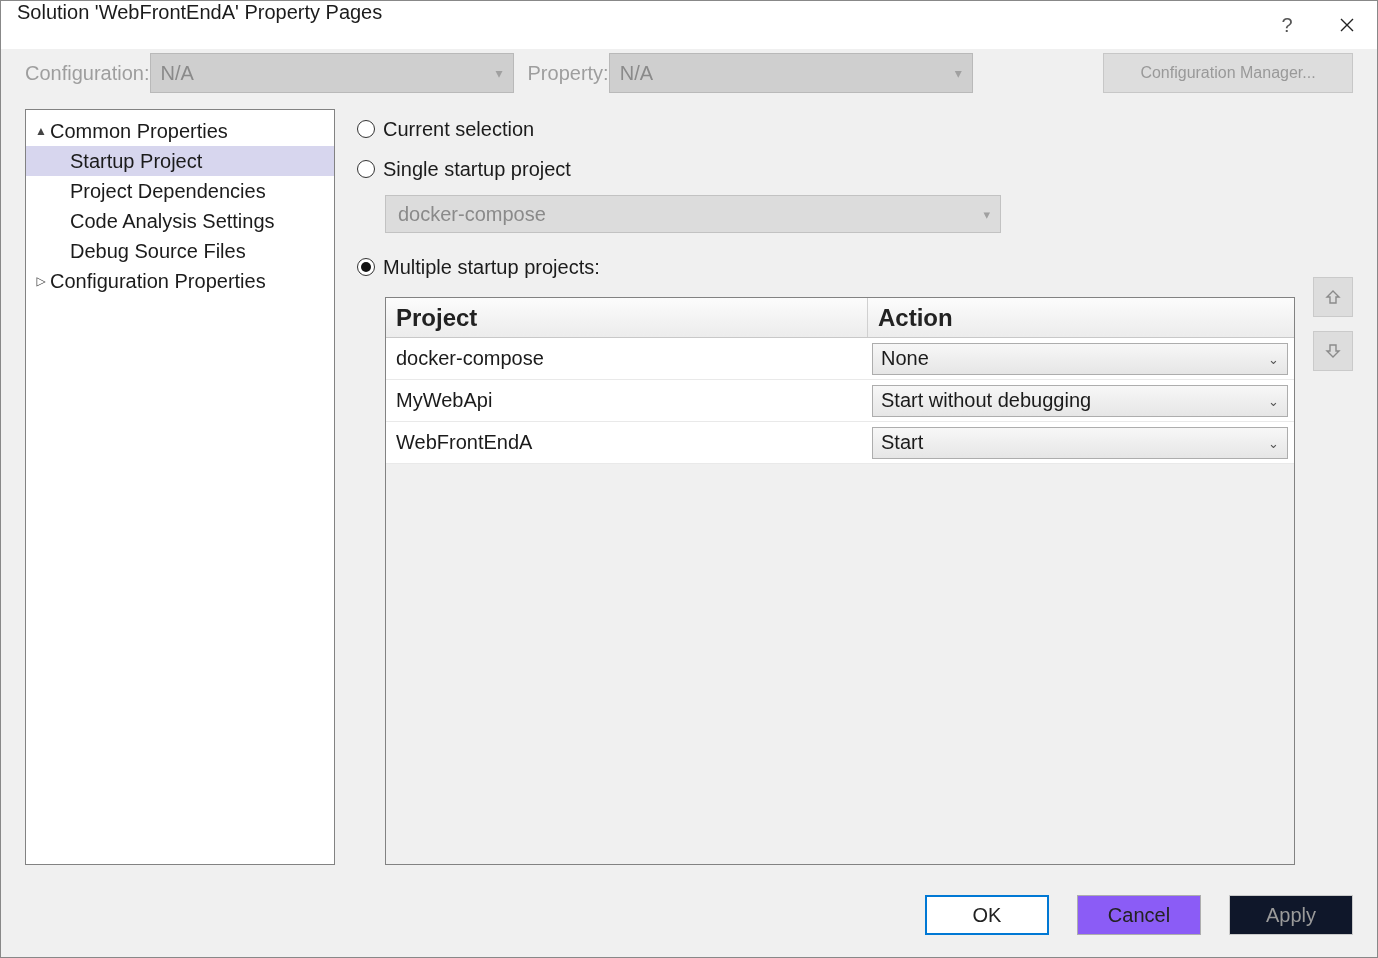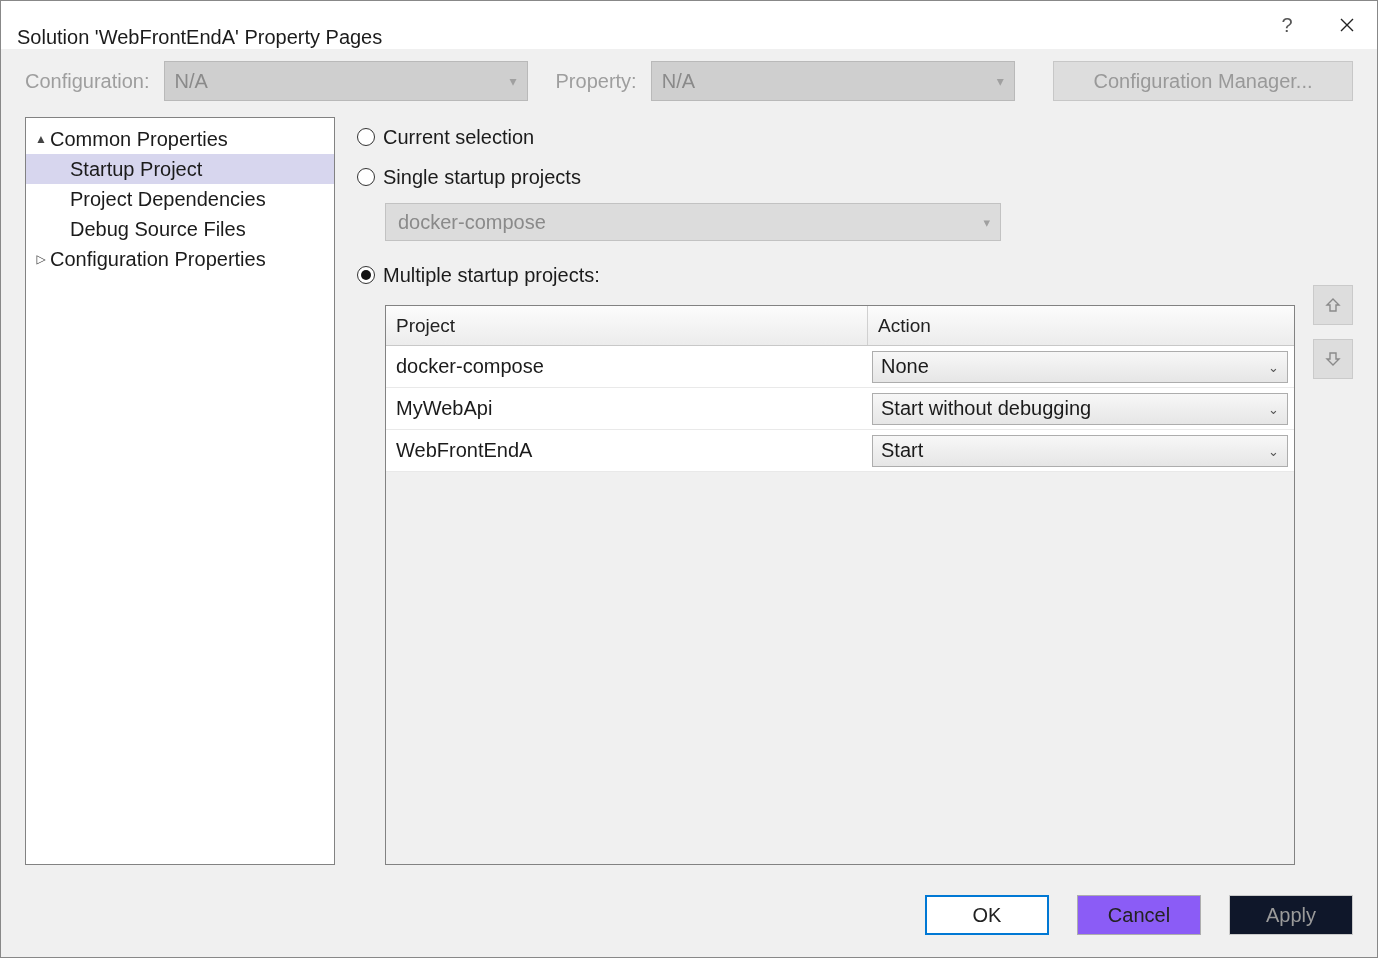--- a/index.html
+++ b/index.html
@@ -12,39 +12,39 @@
     display: flex;
     flex-direction: column;
     font-size: 19px;
     color: #1b1b1b;
   }
 
   
   .titlebar {
     height: 48px;
     display: flex;
-    align-items: flex-end;
+    align-items: flex-start;
     padding: 0 0 0 16px;
     background: #fff;
   }
   .titlebar .title { flex: 1; font-size: 20px; color: #1b1b1b; }
   .titlebar .winctl {
     width: 60px; height: 48px;
     display: flex; align-items: center; justify-content: center;
     font-size: 18px; color: #222;
   }
   .titlebar .winctl.help { font-size: 20px; color: #555; }
 
   
   .config-row {
     background: #f0f0f0;
-    padding: 12px 24px 16px 24px;
+    padding: 4px 24px 16px 24px;
     display: flex;
     align-items: center;
-    gap: 14px;
+    gap: 0;
     border-bottom: none;
   }
   .config-row .lbl { color: #9e9e9e; font-size: 20px; }
   .config-row .combo {
     height: 40px;
     background: #cfcfcf;
     border: 1px solid #b9b9b9;
     display: flex; align-items: center;
     padding: 0 10px;
     color: #8a8a8a;
@@ -54,26 +54,26 @@
   .config-row .combo.disabled { color: #8a8a8a; }
   .config-row .combo .chev {
     position: absolute; right: 10px; top: 50%; transform: translateY(-50%);
     color: #a0a0a0; font-size: 14px;
   }
   #cfg-combo { width: 364px; }
   #plat-combo { width: 364px; }
   .cfgmgr-btn {
     margin-left: auto;
     height: 40px;
-    width: 300px;
+    width: 250px;
     background: #dddddd;
     border: 1px solid #c7c7c7;
     color: #999;
     display: flex; align-items: center; justify-content: center;
-    font-size: 20px;
+    font-size: 16px;
   }
 
   
   .content {
     flex: 1;
     background: #f0f0f0;
     display: flex;
     padding: 0 24px 16px 24px;
     gap: 22px;
   }
@@ -162,23 +162,24 @@
   }
   .grid-head {
     display: flex;
     height: 40px;
     background: linear-gradient(#fcfcfc, #ececec);
     border-bottom: 1px solid #c8c8c8;
   }
   .grid-head .col {
     display: flex; align-items: center;
     padding: 0 10px;
-    font-size: 19px;
+    font-size: 24px;
     color: #222;
     border-right: 1px solid #d0d0d0;
+    font-weight: bold;
   }
   .grid-head .col.project { width: 482px; }
   .grid-head .col.action  { flex: 1; border-right: none; }
 
   .grid-body { flex: 1; background: #f0f0f0; }
   .grid-row {
     display: flex;
     height: 42px;
     background: #fff;
     border-bottom: 1px solid #e9e9e9;
@@ -282,39 +283,42 @@
       <span class="exp">▲</span>
       <span style="transform:translateY(0)">Common Properties</span>
     </div>
     <div class="tree-child selected">
       <span>Startup Project</span>
     </div>
     <div class="tree-child">
       <span>Project Dependencies</span>
     </div>
     <div class="tree-child">
+      <span>Code Analysis Settings</span>
+    </div>
+    <div class="tree-child">
       <span>Debug Source Files</span>
     </div>
     <div class="tree-node">
       <span class="exp">▷</span>
       <span>Configuration Properties</span>
     </div>
   </div>
 
   <div class="panel">
     <div class="panel-main">
 
       <div class="radio-row">
         <span class="radio"></span>
         <span>Current selection</span>
       </div>
 
       <div class="radio-row">
         <span class="radio"></span>
-        <span>Single startup projects</span>
+        <span>Single startup project</span>
       </div>
       <div class="single-combo">
         <span>docker-compose</span>
         <span class="chev">▾</span>
       </div>
 
       <div class="radio-row">
         <span class="radio checked"></span>
         <span>Multiple startup projects:</span>
       </div>

